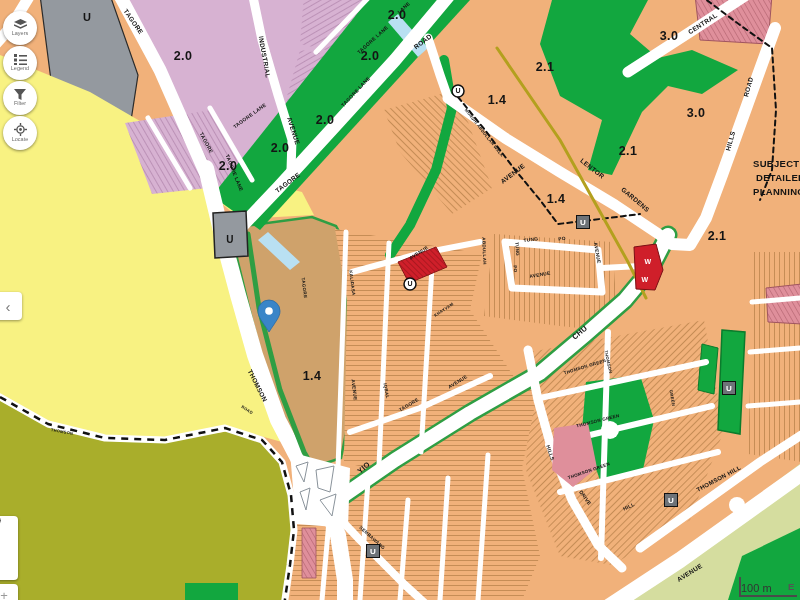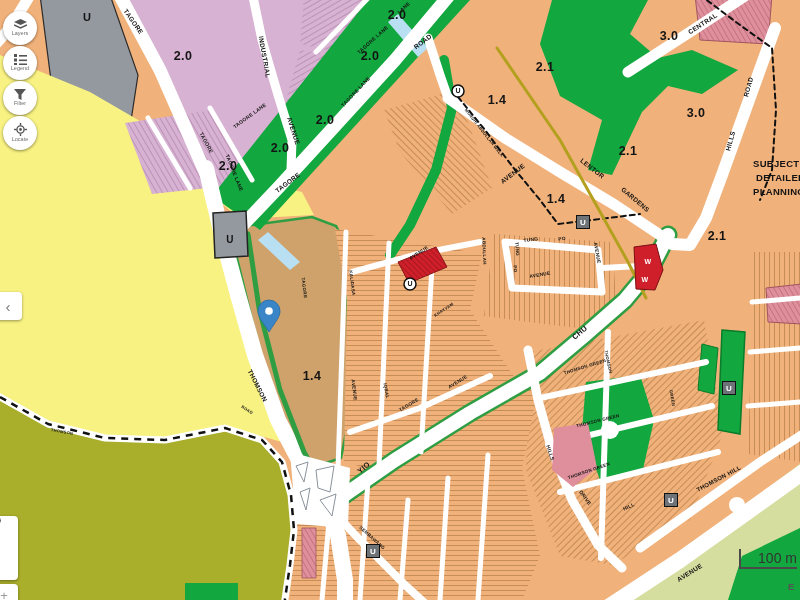--- a/index.html
+++ b/index.html
@@ -10,23 +10,23 @@
     box-shadow:0 1px 3px rgba(0,0,0,.45);display:flex;flex-direction:column;align-items:center;
     justify-content:center;gap:1px;cursor:pointer;z-index:20;}
   .mapbtn svg{position:static;display:block;}
   .mapbtn .lbl{font-size:5.5px;color:#6d6d6d;line-height:1;}
   .sq{position:absolute;background:#fff;border-radius:4px;box-shadow:0 1px 3px rgba(0,0,0,.4);
     display:flex;align-items:center;justify-content:center;color:#7a7a7a;cursor:pointer;z-index:20;}
   #collapse{left:-6px;top:292px;width:28px;height:28px;font-size:15px;}
   #drawbar{left:-10px;top:516px;width:28px;height:64px;flex-direction:column;gap:0;}
   #drawbar .tool{width:24px;height:21px;display:flex;align-items:center;justify-content:center;cursor:pointer;}
   #zoomplus{left:-10px;top:584px;width:28px;height:22px;font-size:13px;color:#9a9a9a;}
-  #scalebar{position:absolute;left:739px;top:549px;width:56px;height:17px;border-left:2px solid #4a4a4a;
-    border-bottom:2px solid #4a4a4a;color:#333;font-size:14px;display:flex;align-items:flex-end;
-    justify-content:flex-end;padding-bottom:1px;z-index:20;}
+  #scalebar{position:absolute;left:739px;top:577px;width:56px;height:17px;border-left:2px solid #4a4a4a;
+    border-bottom:2px solid #4a4a4a;color:#333;font-size:11px;display:flex;align-items:flex-end;
+    justify-content:flex-start;padding-bottom:1px;z-index:20;}
   #attrib{position:absolute;left:788px;top:581px;color:#555;font-size:9.5px;font-weight:bold;z-index:20;}
 </style>
 </head>
 <body>
 
 <div id="stage">
   <svg width="800" height="600" viewBox="0 0 800 600">
     <defs>
         <pattern id="po0" patternUnits="userSpaceOnUse" width="5" height="5" patternTransform="rotate(0)">
           <rect x="0" y="0" width="5" height="5" fill="#f1b17a"></rect>

